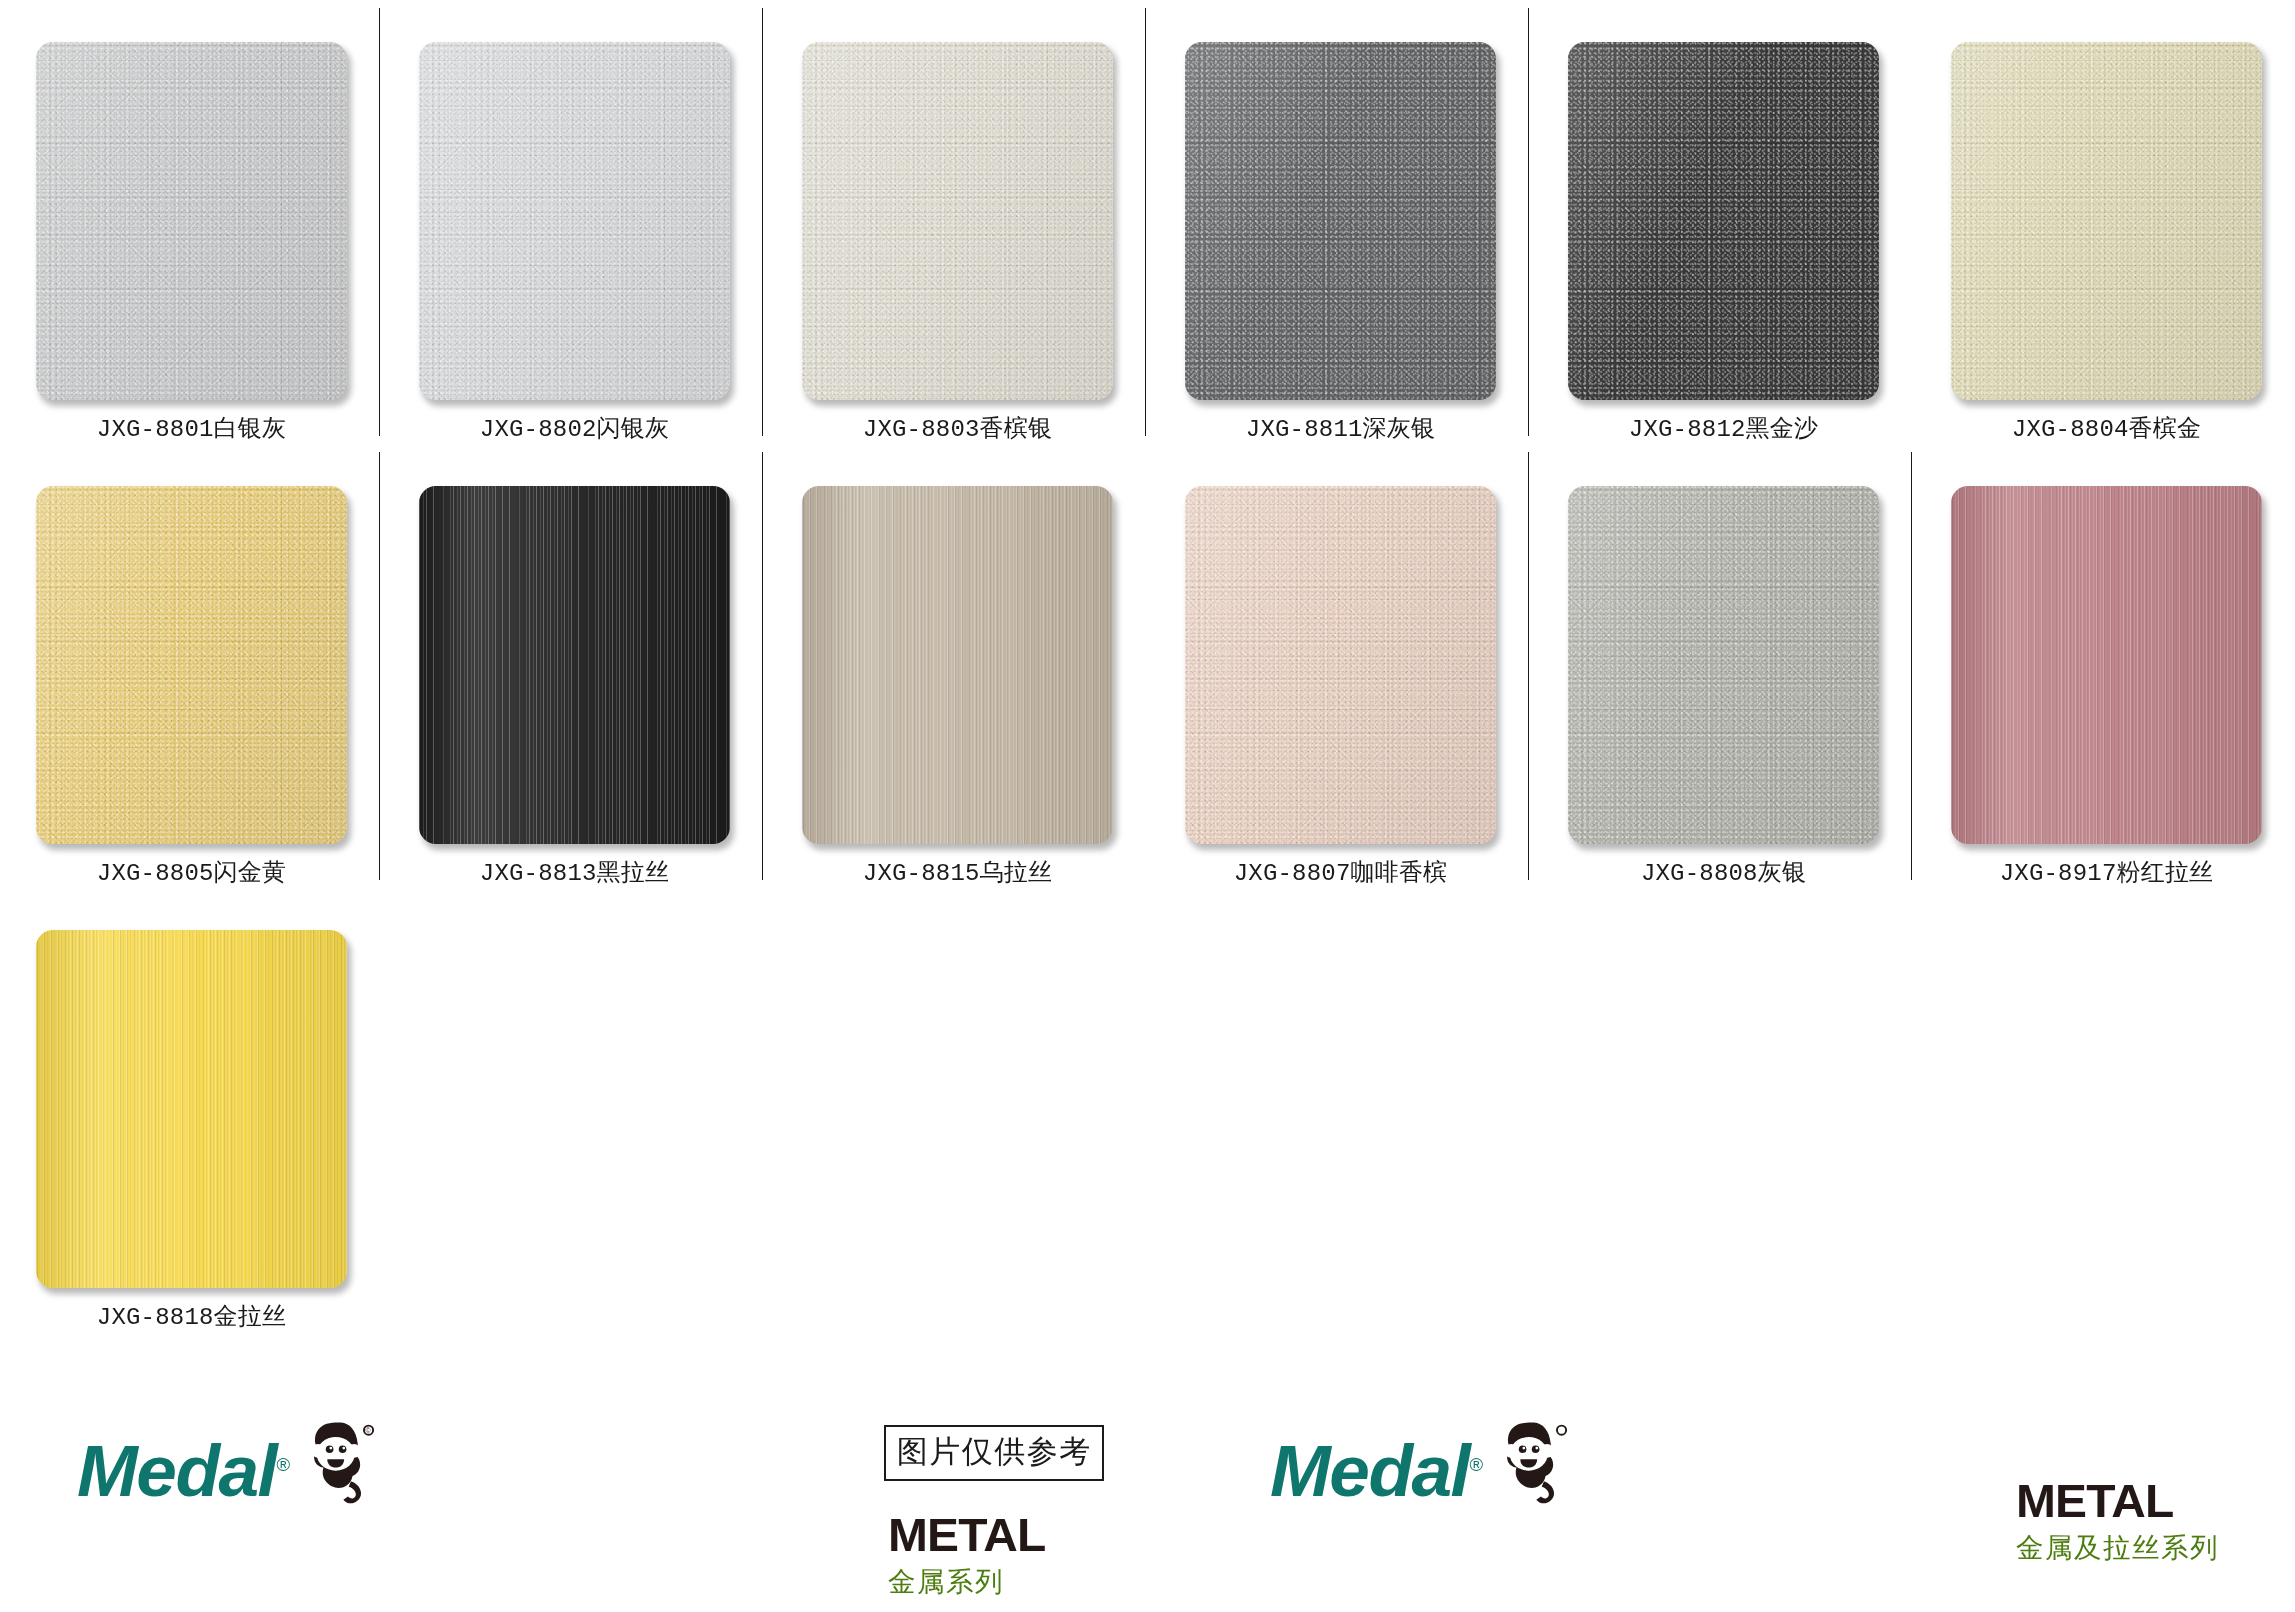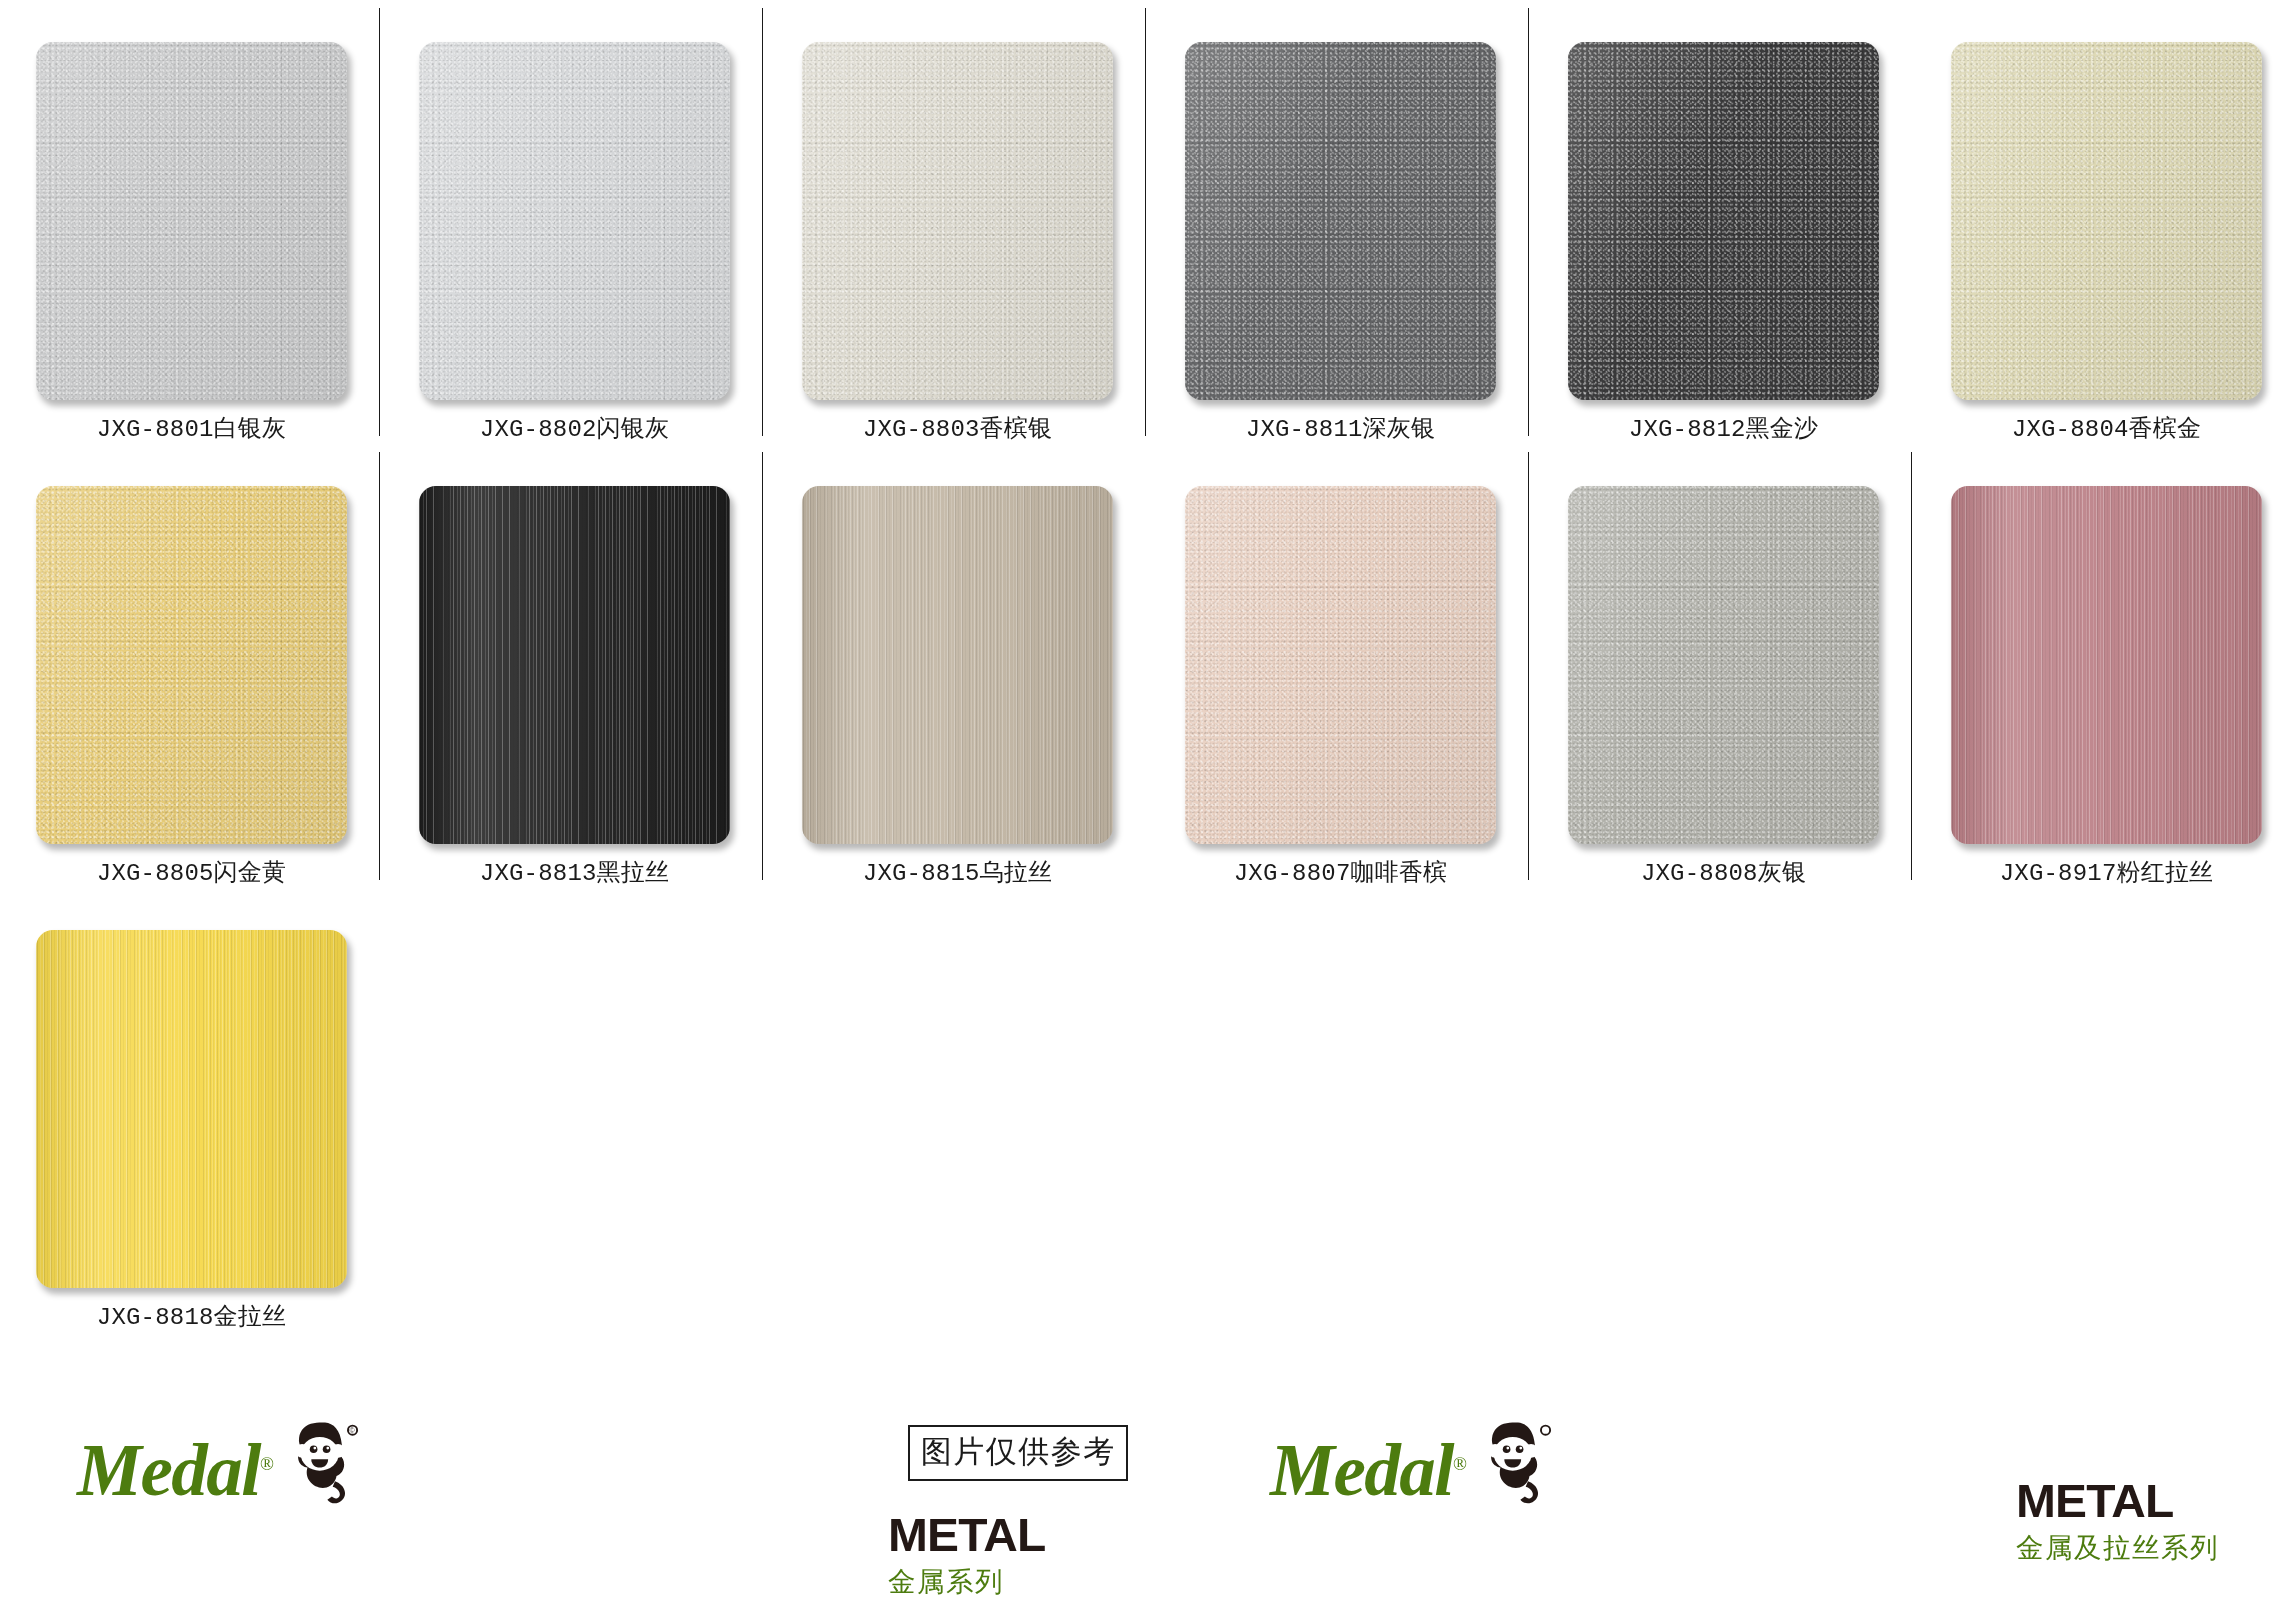--- a/index.html
+++ b/index.html
@@ -100,36 +100,35 @@
     white-space:nowrap;
     font-family:Liberation Mono, monospace;
   }
 
   
   .footer{position:absolute;left:0;top:1377px;width:2295px;height:235px;}
   .logo-block{position:absolute;display:flex;align-items:center;}
   .logo-left{left:77px;top:54px;}
   .logo-mid{left:1270px;top:54px;}
   .medal-word{
-    font-family:Liberation Serif, serif;
+    font-family:Liberation Sans, sans-serif;
     font-weight:700;font-style:italic;
-    font-size:73px;color:#4d7c0f;
+    font-size:73px;color:#0f766e;
     letter-spacing:-1.5px;line-height:1;
   }
   .reg{font-size:18.4px;vertical-align:super;font-style:normal;font-weight:400;}
   .monkey{width:84px;height:92px;margin-left:7.7px;margin-top:-13.8px;}
 
   .ref-box{
     position:absolute;left:884px;top:1425px;
     border:2.3px solid #1b1b1b;
     padding:3.8px 10.7px 6.1px 10.7px;
     font-size:31px;color:#1b1b1b;
     letter-spacing:1.5px;
     font-family:"Liberation Sans","DejaVu Sans",sans-serif;
-    margin-left:24px;
   }
   .series{position:absolute;}
   .series-left{left:888px;top:1511px;}
   .series-right{left:2016px;top:1477px;}
   .series-en{
     font-family:"Liberation Sans","DejaVu Sans",sans-serif;
     font-weight:700;font-size:47px;color:#231815;
     letter-spacing:-0.8px;line-height:1;
     transform:scaleX(1.02);transform-origin:left center;
   }

